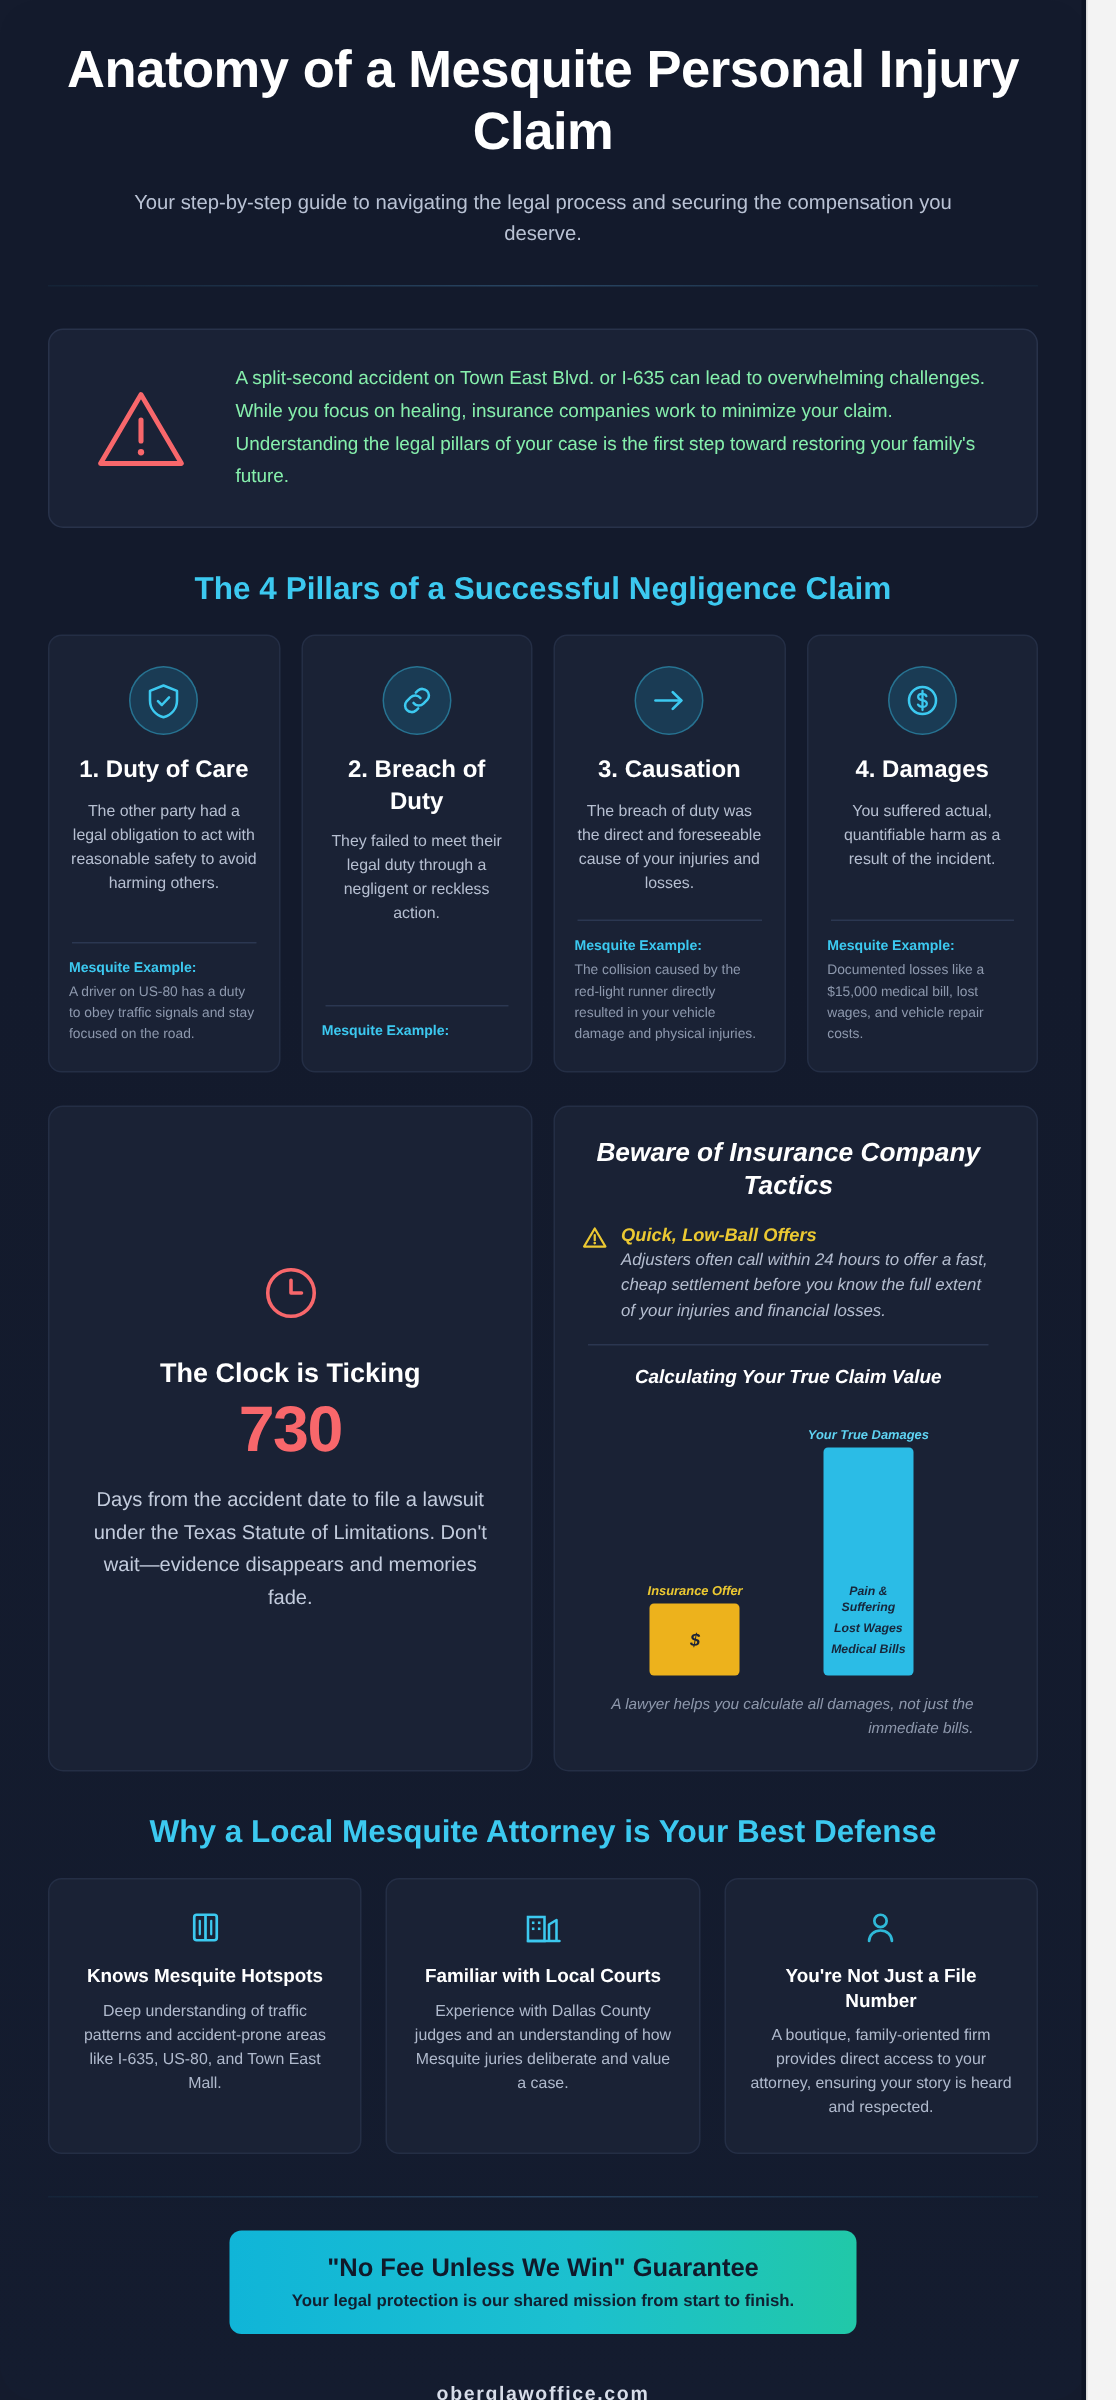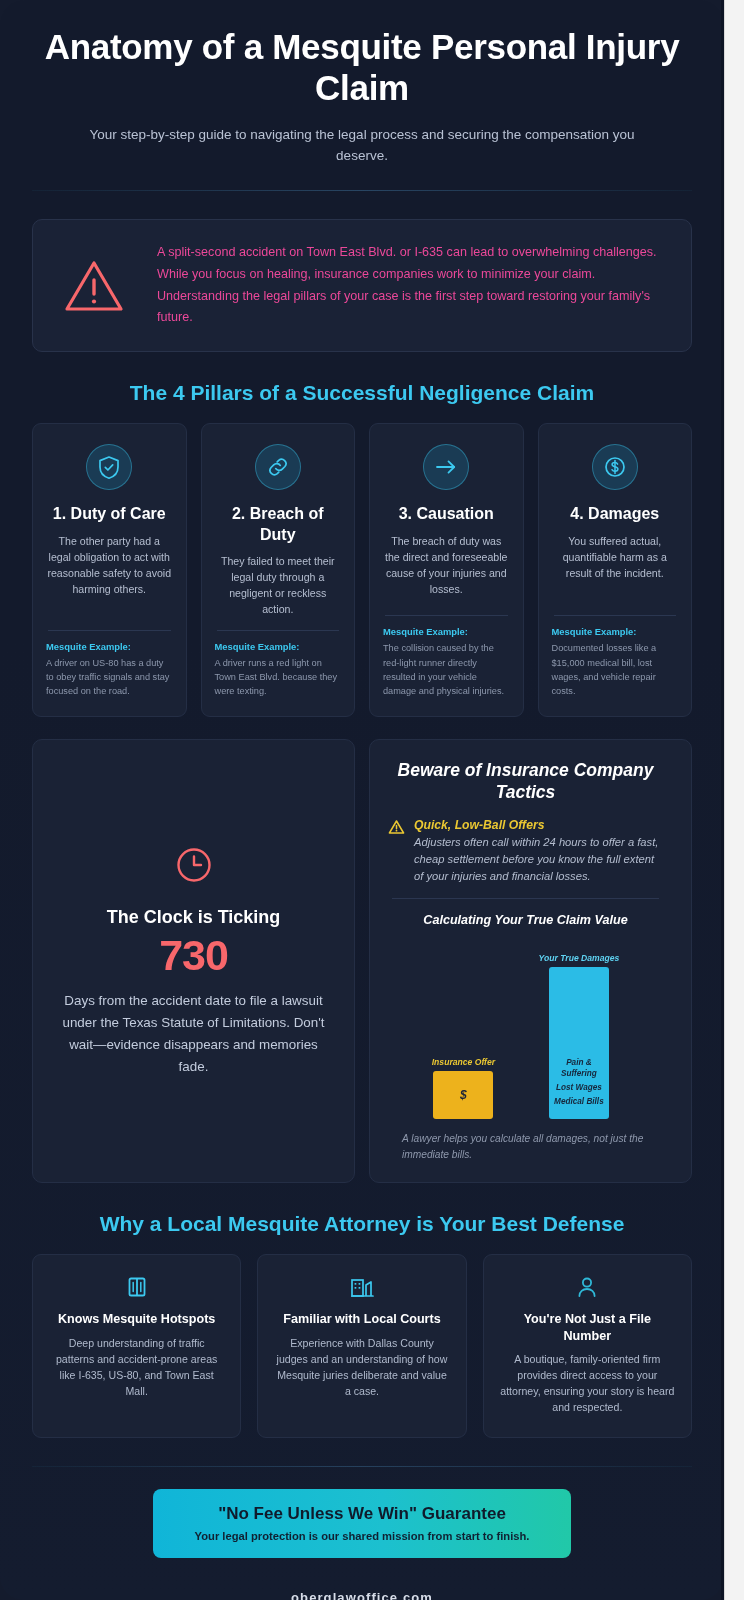--- a/index.html
+++ b/index.html
@@ -76,21 +76,21 @@
     border-radius: 10px;
     padding: 22px 24px;
     display: flex;
     align-items: center;
     gap: 26px;
   }
   .alert-icon { flex: 0 0 auto; width: 74px; display: flex; justify-content: center; }
   .alert-text {
     font-size: 12.6px;
     line-height: 1.72;
-    color: #ec4899;
+    color: #86efac;
   }
 
   
   .section-title {
     text-align: center;
     font-size: 21px;
     font-weight: 700;
     color: #3cc9f0;
     margin: 28px 0 18px 0;
     line-height: 1.2;
@@ -284,21 +284,21 @@
     color: #17263b;
     line-height: 1.25;
     text-align: center;
     margin-bottom: 4px;
     width: 100%;
   }
   .chart-note {
     font-size: 10.2px;
     line-height: 1.5;
     color: #8e98ac;
-    text-align: left;
+    text-align: right;
     margin-top: 12px;
     padding: 0 14px 4px 14px;
   }
 
   
   .why-grid {
     display: grid;
     grid-template-columns: repeat(3, 1fr);
     gap: 16px;
   }
@@ -405,21 +405,20 @@
         <div class="pillar-badge">
           <svg width="24" height="24" viewBox="0 0 24 24" fill="none">
             <path d="M9.7 13.6 a4.4 4.4 0 0 0 6.6 .5 l2.6-2.6 a4.4 4.4 0 0 0-6.2-6.2 l-1.5 1.5" stroke="#3cc9f0" stroke-width="1.7" stroke-linecap="round" fill="none"></path>
             <path d="M14.3 10.4 a4.4 4.4 0 0 0-6.6-.5 l-2.6 2.6 a4.4 4.4 0 0 0 6.2 6.2 l1.5-1.5" stroke="#3cc9f0" stroke-width="1.7" stroke-linecap="round" fill="none"></path>
           </svg>
         </div>
         <h3>2. Breach of Duty</h3>
         <div class="desc">They failed to meet their legal duty through a negligent or reckless action.</div>
         <div class="divider"></div>
         <div class="ex-label">Mesquite Example:</div>
-        <div class="ex-text">A driver runs a red light on Town East Blvd. because they were texting.</div>
       </div>
 
       <div class="pillar">
         <div class="pillar-badge">
           <svg width="26" height="24" viewBox="0 0 26 24" fill="none">
             <line x1="4" y1="12" x2="21" y2="12" stroke="#3cc9f0" stroke-width="1.8" stroke-linecap="round"></line>
             <path d="M15.5 6.4 L21.2 12 L15.5 17.6" stroke="#3cc9f0" stroke-width="1.8" stroke-linecap="round" stroke-linejoin="round" fill="none"></path>
           </svg>
         </div>
         <h3>3. Causation</h3>

